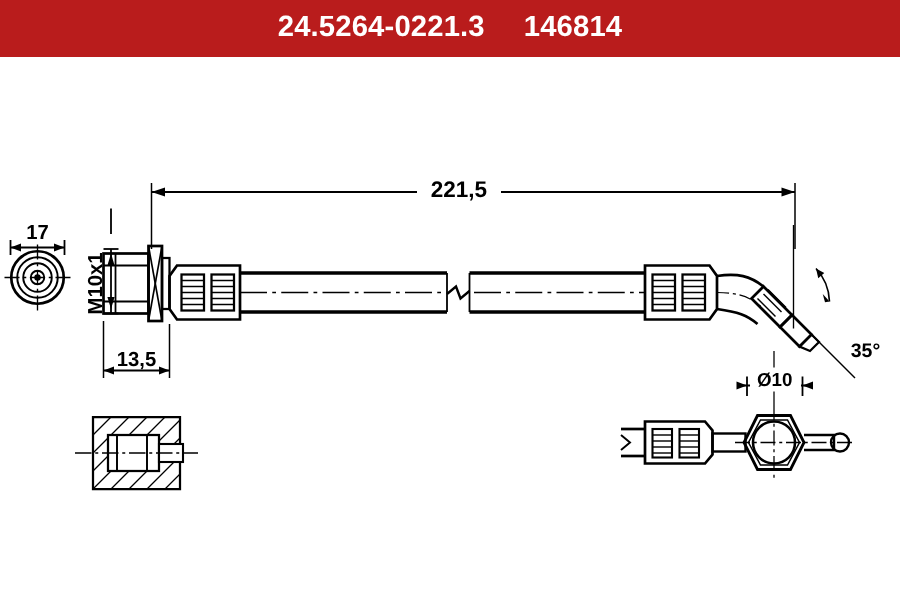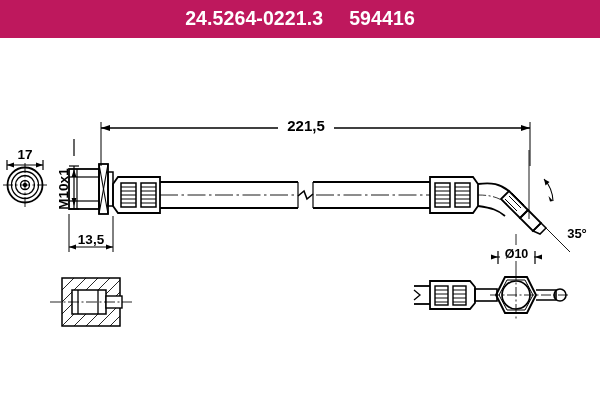--- a/index.html
+++ b/index.html
@@ -14,21 +14,21 @@
     background: #ffffff;
     font-family: "Liberation Sans", sans-serif;
     overflow: hidden;
   }
   #header-banner {
     position: absolute;
     left: 0;
     top: 0;
     width: 600px;
     height: 38px;
-    background: #be185d;
+    background: #b91c1c;
     display: flex;
     align-items: center;
     justify-content: center;
     gap: 26px;
   }
   .header-text {
     color: #ffffff;
     font-size: 19.5px;
     font-weight: bold;
     letter-spacing: 0.1px;
@@ -52,21 +52,21 @@
     fill: #000000;
   }
 </style>
 </head>
 <body>
 
 <div id="page">
 
   <div id="header-banner">
     <span class="header-text">24.5264-0221.3</span>
-    <span class="header-text">594416</span>
+    <span class="header-text">146814</span>
   </div>
 
   <div id="drawing-area">
     <svg id="drawing-svg" width="600" height="362" viewBox="0 0 600 362">
 
       <g fill="none" stroke="#000000" stroke-width="1.3" stroke-linecap="butt">
 
         <g>
           <circle cx="25" cy="147" r="17.5" stroke-width="1.8"></circle>
           <circle cx="25" cy="147" r="13.5" stroke-width="1.3"></circle>

